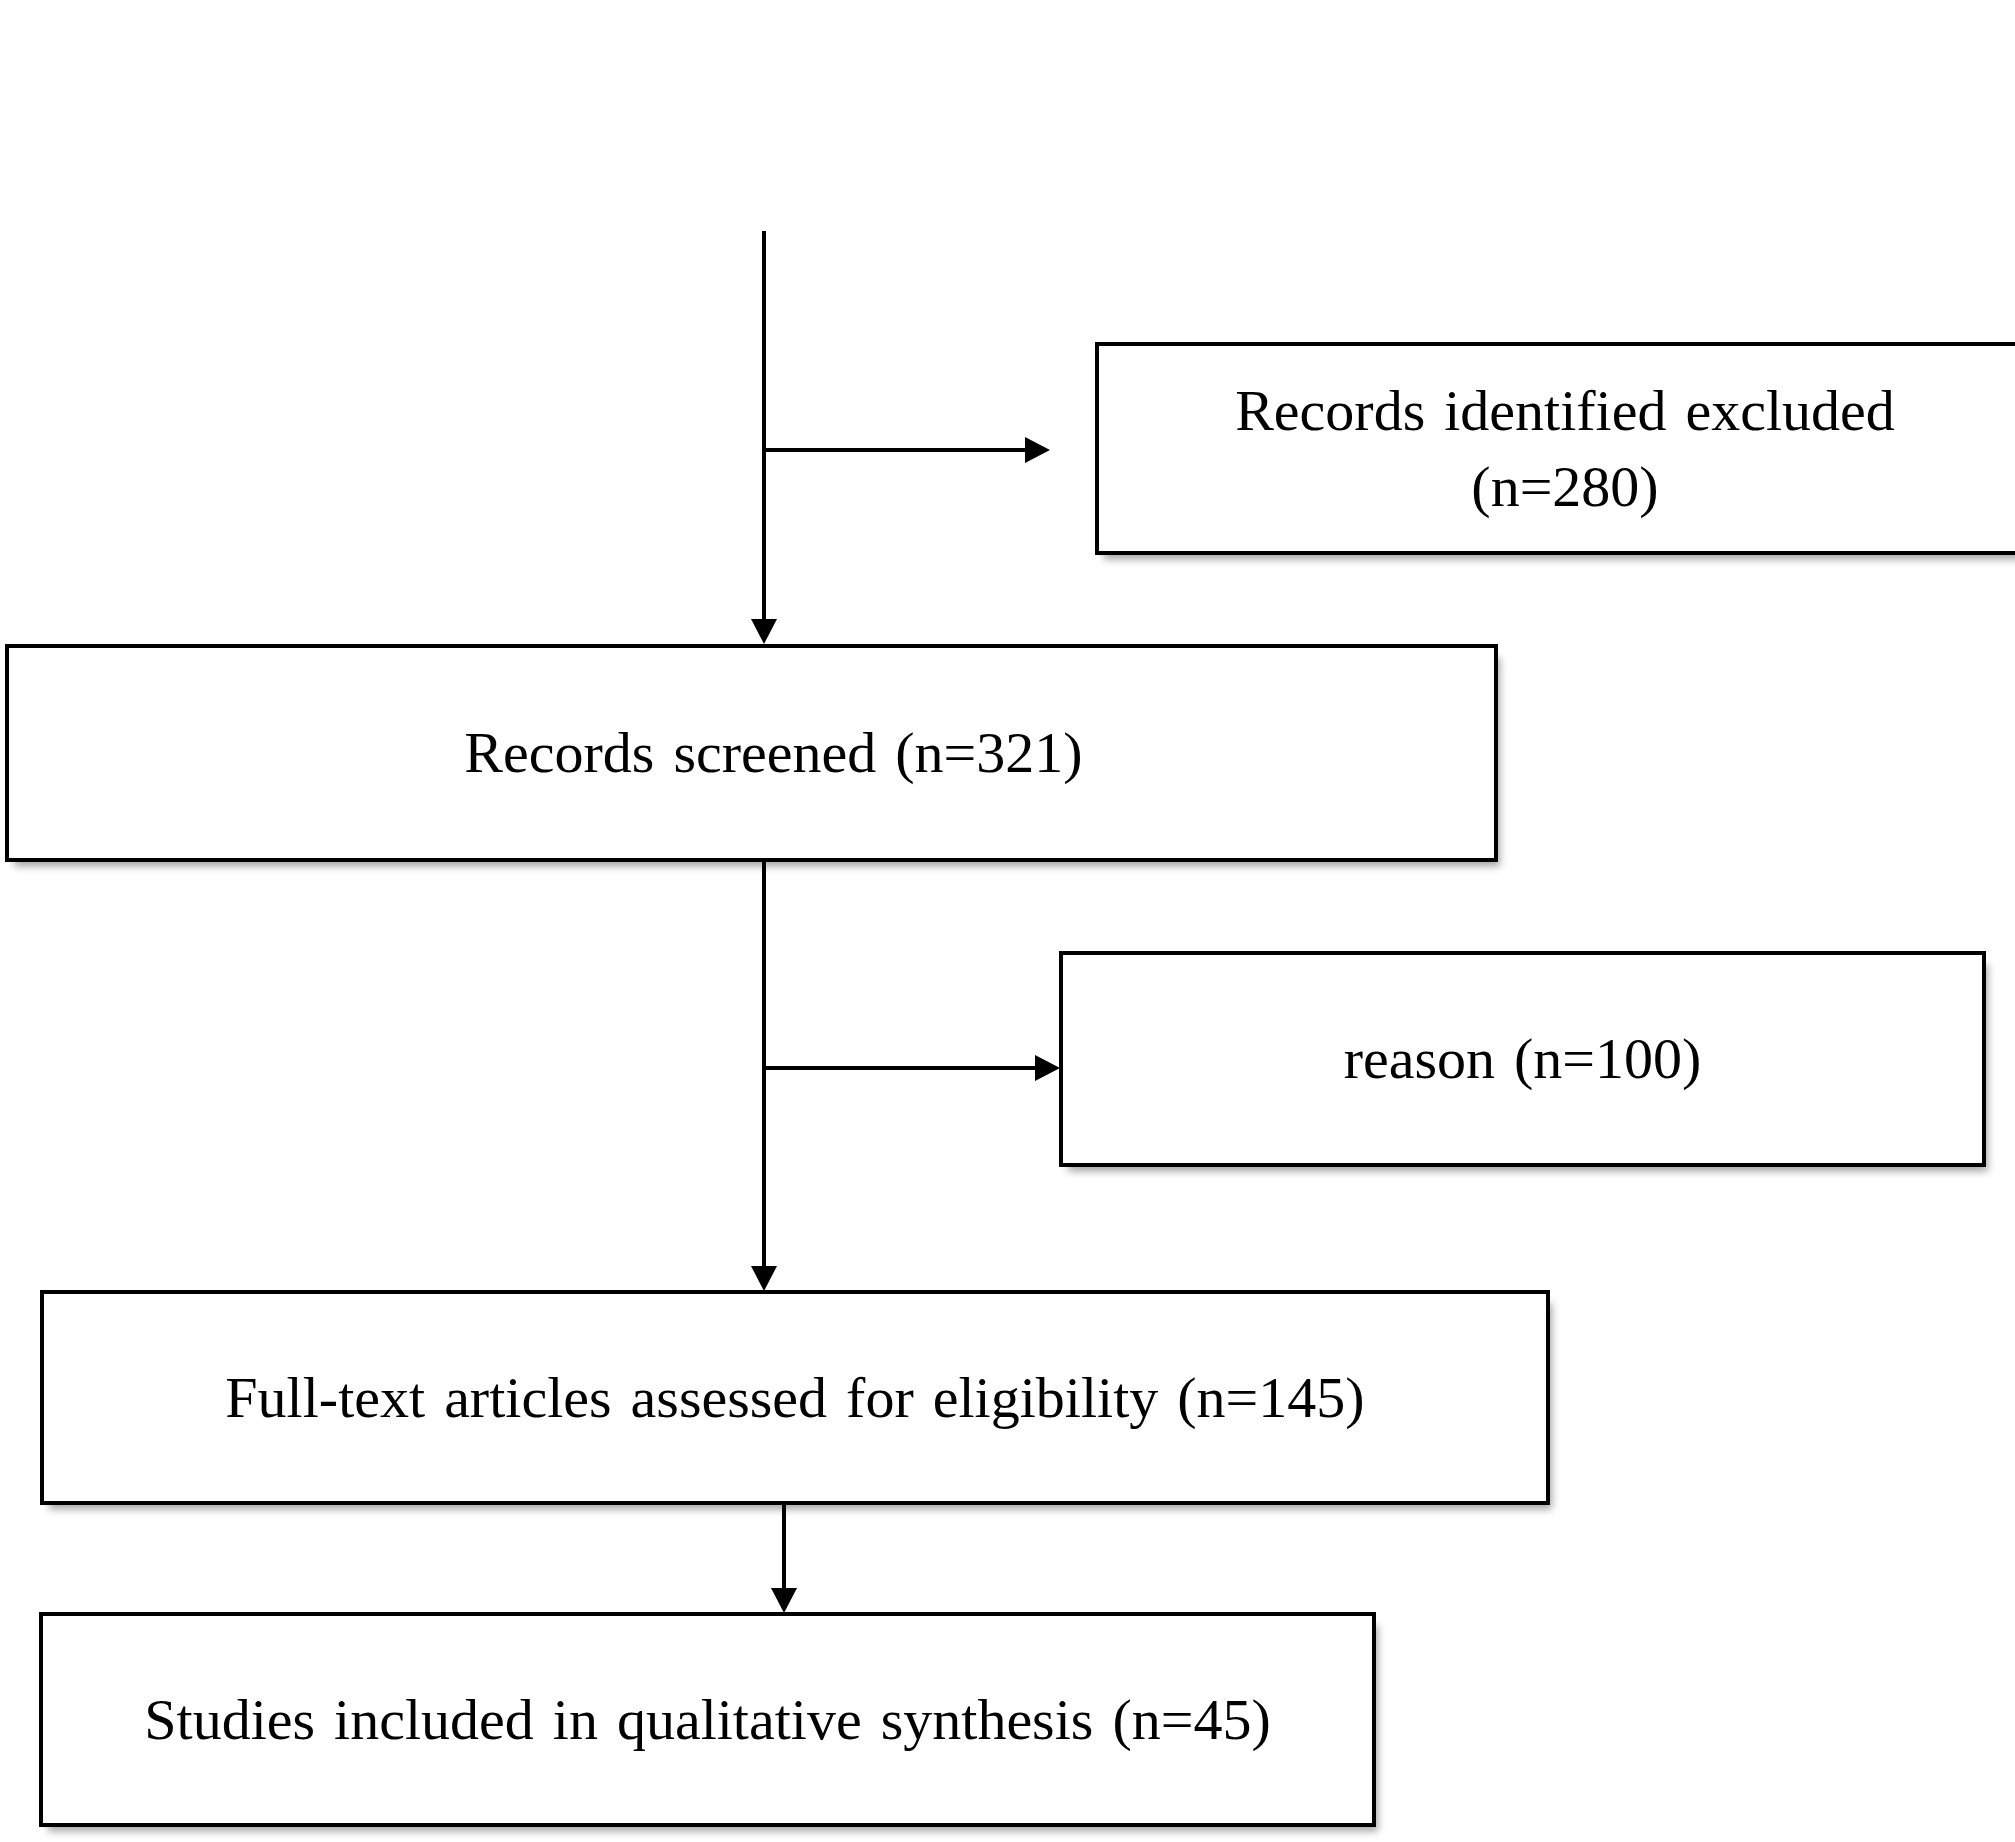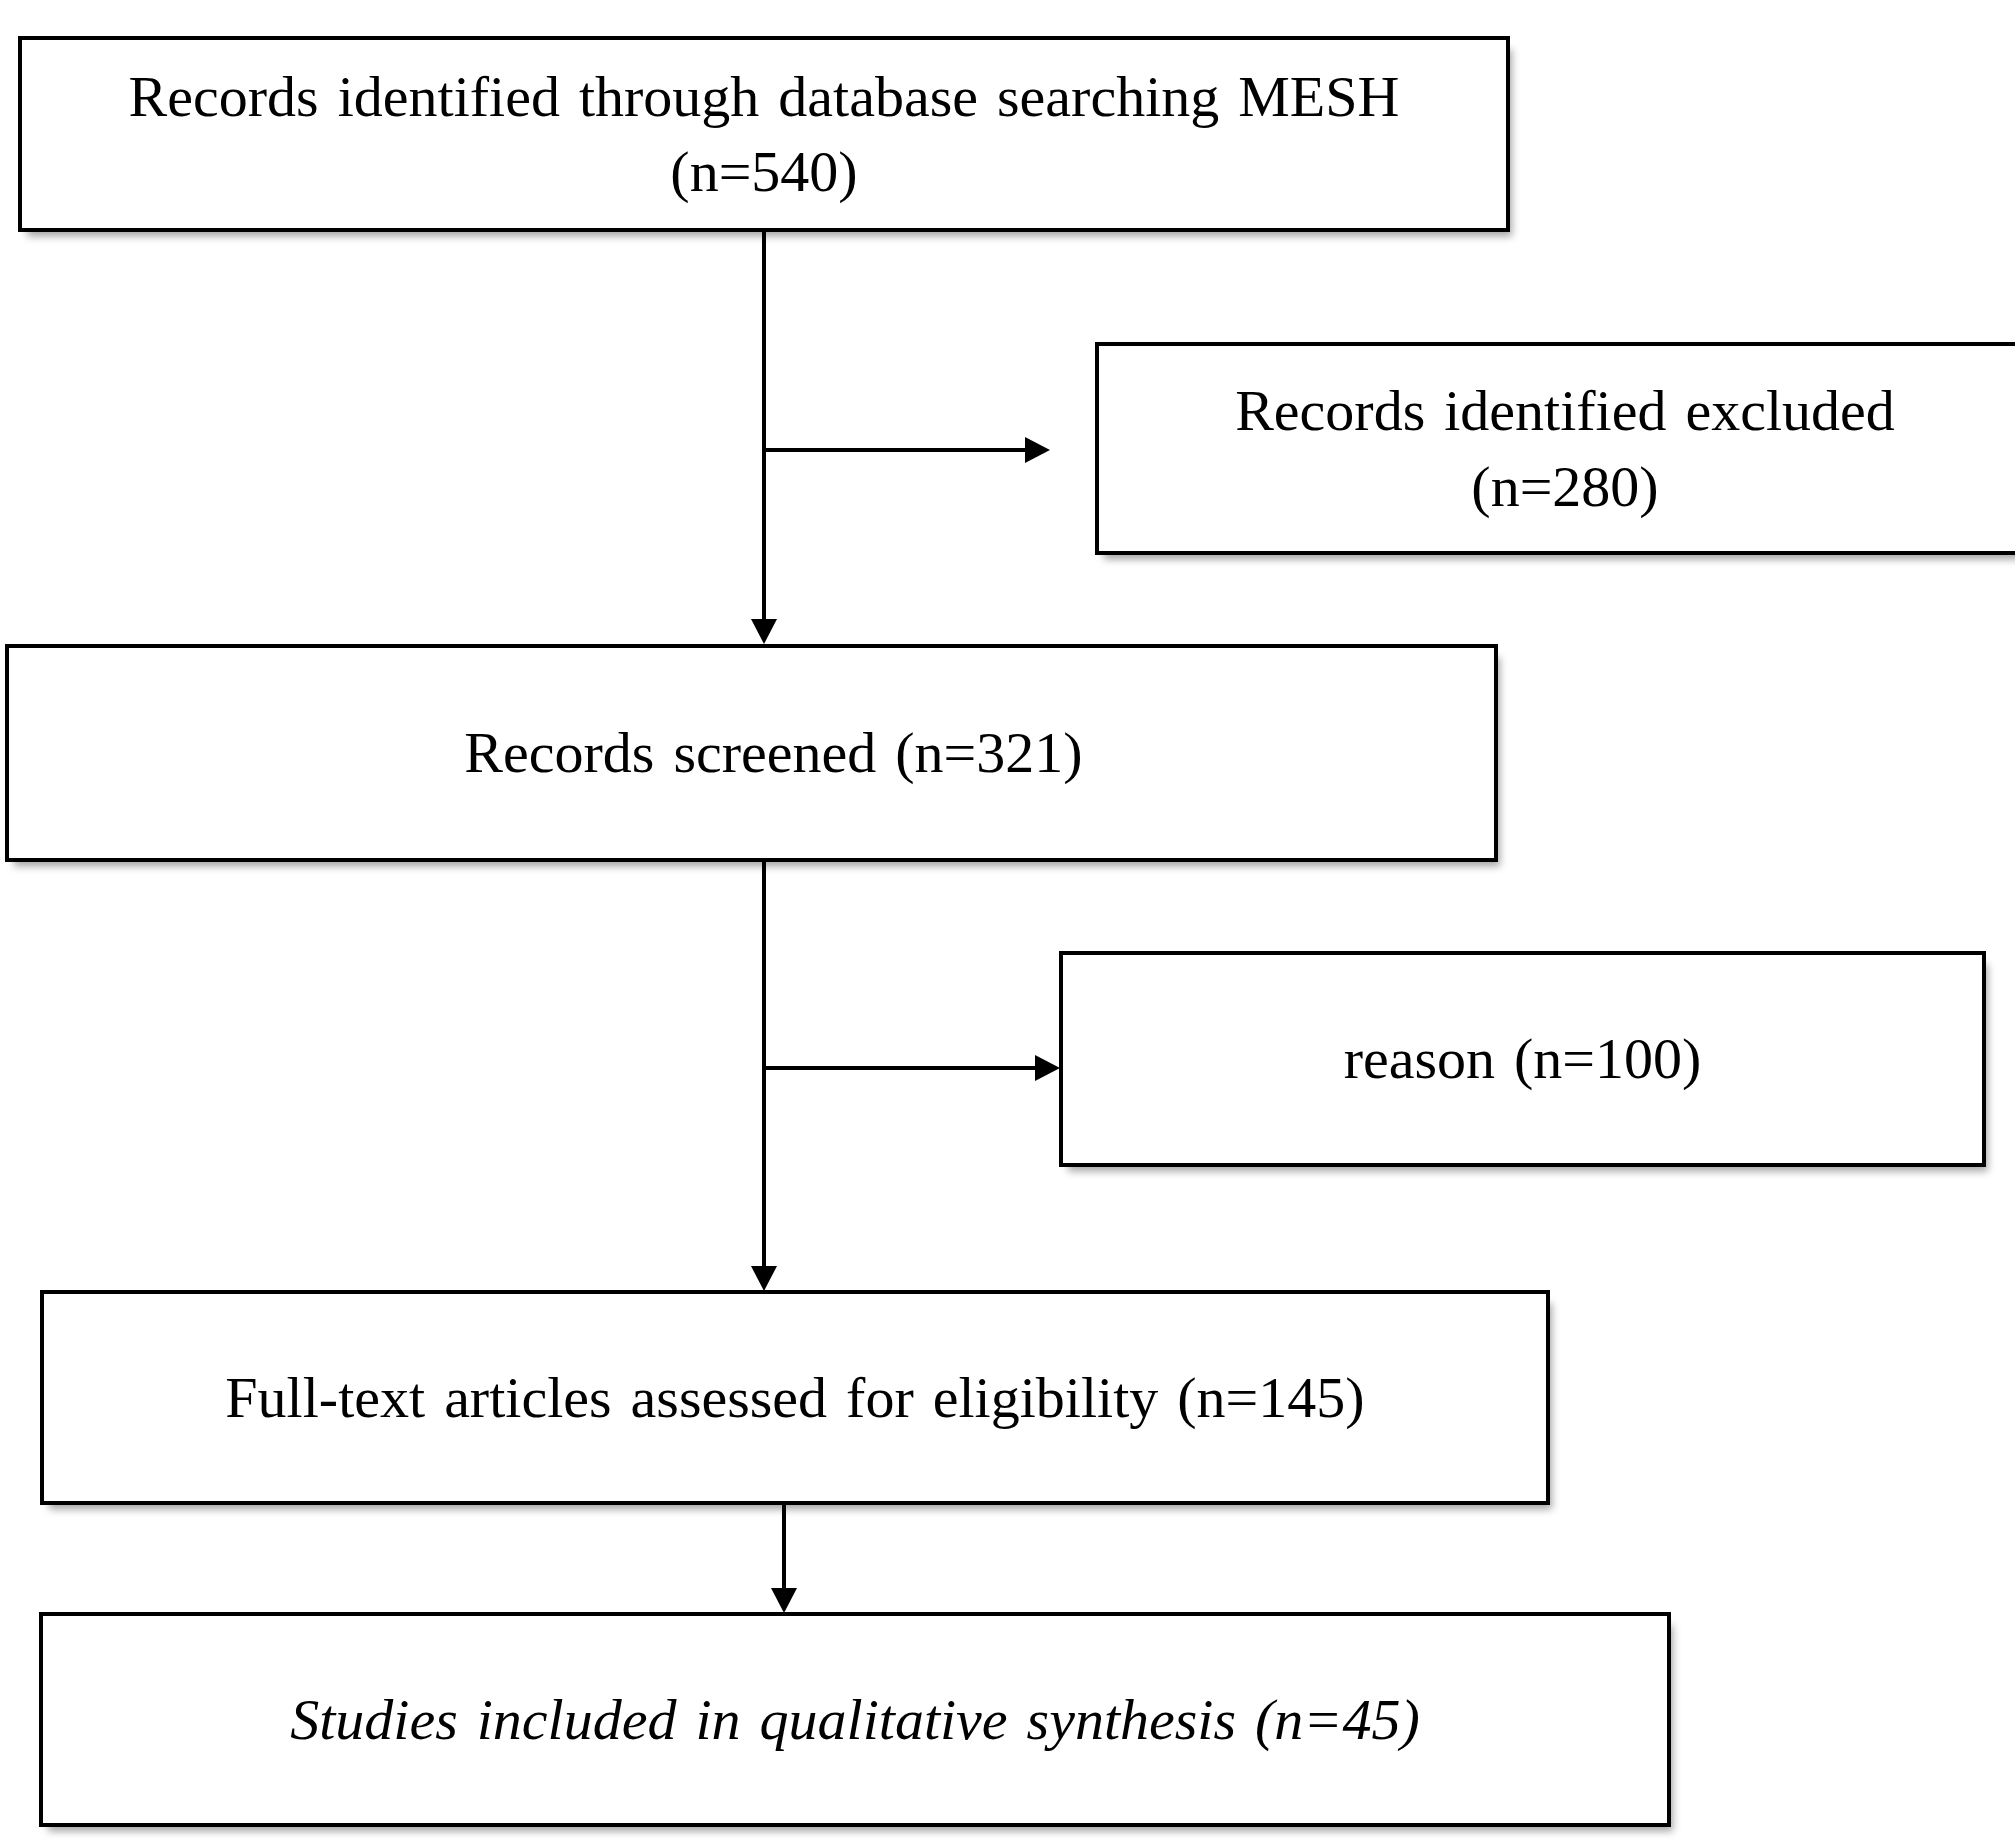--- a/index.html
+++ b/index.html
@@ -51,43 +51,39 @@
     border-bottom: 13.6px solid transparent;
     border-left: 25px solid #000000;
   }
 
   
   #box-identified { left: 18px;   top: 36px;   width: 1492px; height: 196px; }
   #box-excluded-records { left: 1049px; top: 342px;  width: 940px; height: 213px; margin-left: 46px; }
   #box-screened { left: 5px;   top: 644px;  width: 1493px; height: 218px; padding-left: 44px; }
   #box-excluded-fulltext { left: 1059px; top: 951px; width: 927px; height: 216px; }
   #box-eligibility { left: 40px;   top: 1290px; width: 1510px; height: 215px; }
-  #box-included { left: 39px;   top: 1612px; width: 1632px; height: 215px; font-style: italic; }
+  #box-included { left: 39px;   top: 1612px; width: 1337px; height: 215px; }
 
   
   #v-line-1 { left: 762px; top: 231px;  width: 3.8px;   height: 390px; }
   #v-head-1 { left: 751px;  top: 619px; }
   #h-line-1 { left: 762px; top: 448px;  width: 267px;  height: 3.8px; }
   #h-head-1 { left: 1025px; top: 437px; }
   #v-line-2 { left: 762px; top: 862px; width: 3.8px;   height: 406px; }
   #v-head-2 { left: 751px;  top: 1266px; }
   #h-line-2 { left: 762px; top: 1066px; width: 274px;  height: 3.8px; }
   #h-head-2 { left: 1035px; top: 1055px; }
   #v-line-3 { left: 782px; top: 1505px; width: 3.8px;   height: 85px; }
   #v-head-3 { left: 771px; top: 1588px; }
 </style>
 </head>
 <body>
 
 <div class="canvas">
 
-  <div class="flow-box" id="box-identified">
-    <div class="line">Records identified through database searching MESH</div>
-    <div class="line">(n=540)</div>
-  </div>
 
   <div class="conn" id="v-line-1"></div>
   <div class="arrowhead-down" id="v-head-1"></div>
 
   <div class="conn" id="h-line-1"></div>
   <div class="arrowhead-right" id="h-head-1"></div>
 
   <div class="flow-box" id="box-excluded-records">
     <div class="line">Records identified excluded</div>
     <div class="line">(n=280)</div>

